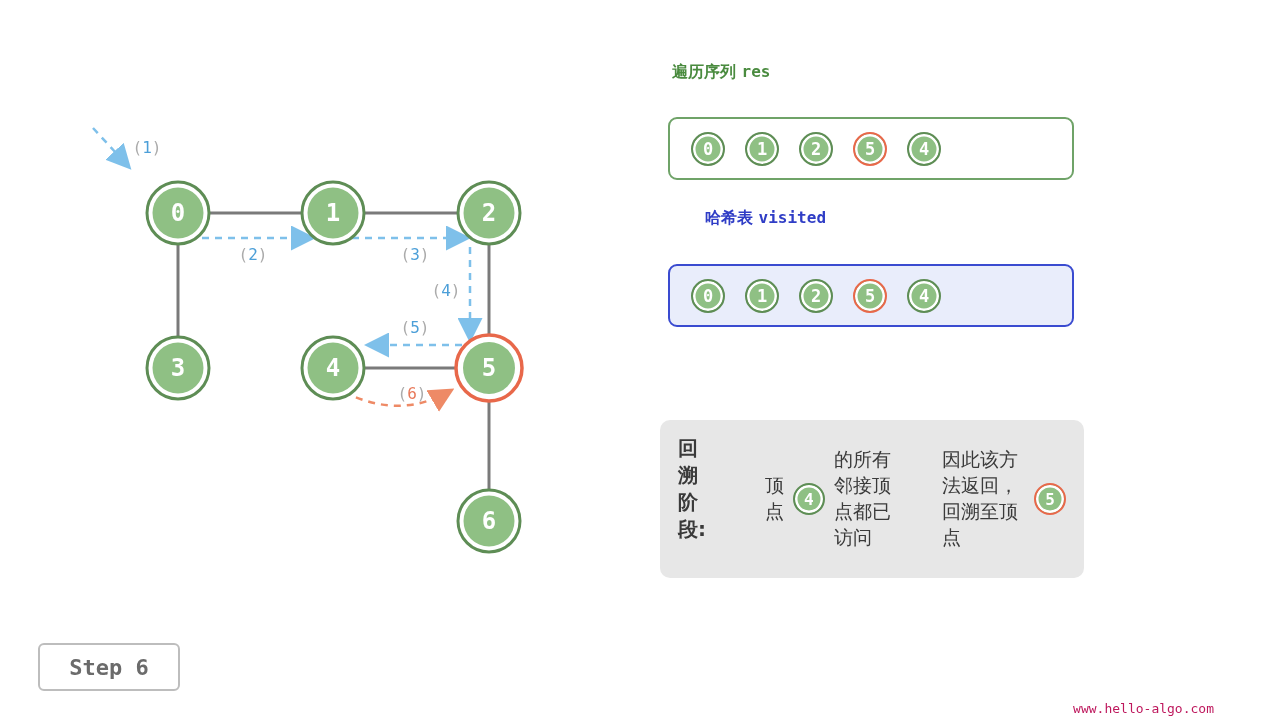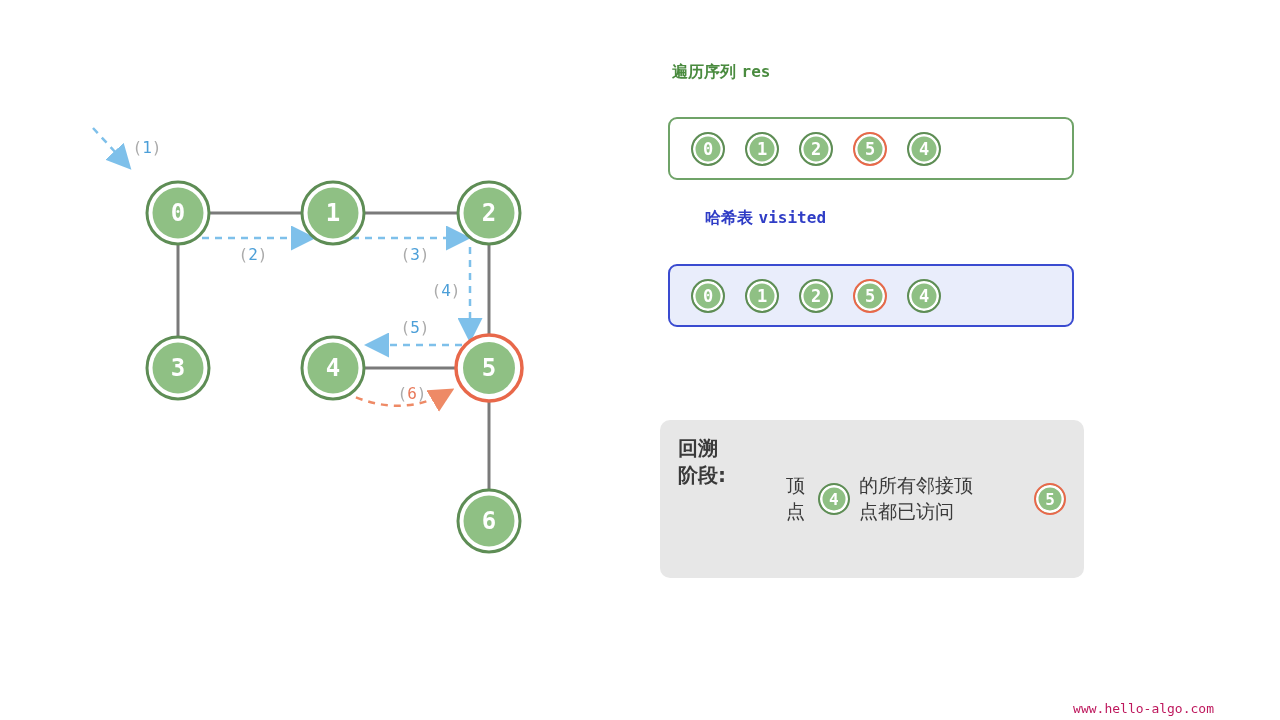--- a/index.html
+++ b/index.html
@@ -160,19 +160,23 @@
   </div>
 
   <div id="info-box">
     <div class="heading">回溯阶段:</div>
     <div class="line">
       <span>顶点</span>
       <span class="small-node">4</span>
       <span>的所有邻接顶点都已访问</span>
     </div>
     <div class="line">
+      <span>因此该方法返回，回溯至顶点</span>
       <span class="small-node hl">5</span>
     </div>
   </div>
 
+  <div id="step-box">
+    <span>Step 6</span>
+  </div>
   <div id="watermark">www.hello-algo.com</div>
 
 </div>
 
 </body></html>

